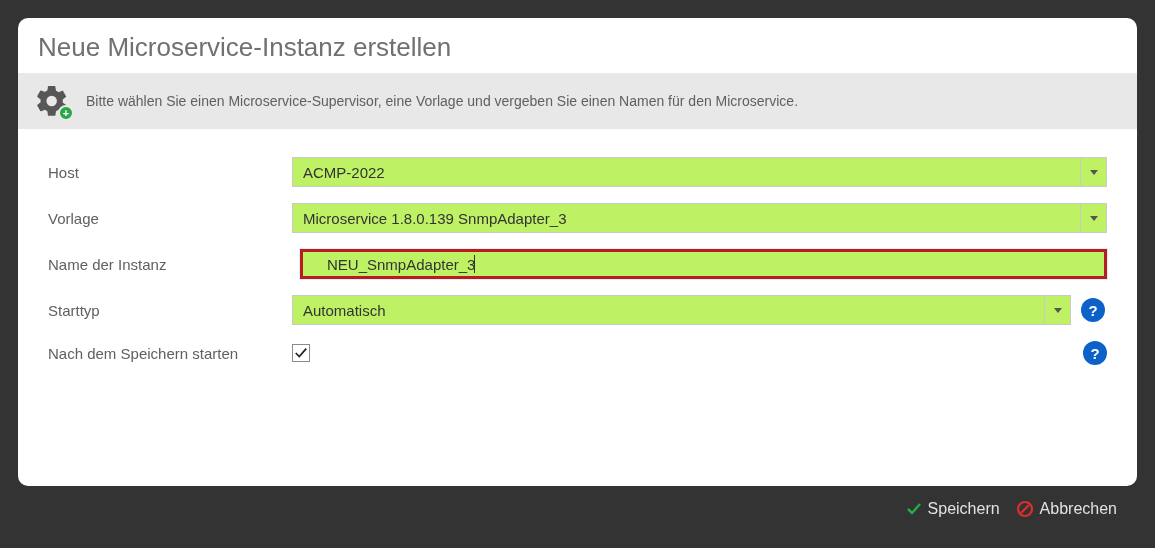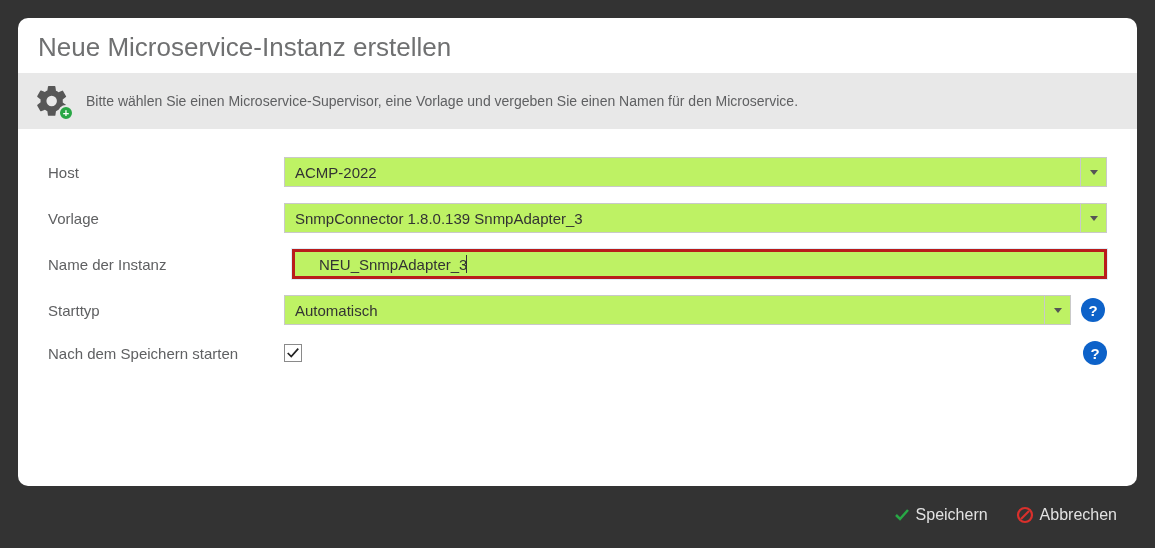--- a/index.html
+++ b/index.html
@@ -63,21 +63,21 @@
   .info-text { color: #5f6062; font-size: 14px; }
   .form {
     padding: 28px 30px 10px 30px;
     display: flex;
     flex-direction: column;
     gap: 16px;
   }
   .form-row {
     display: flex;
     align-items: center;
-    gap: 4px;
+    gap: 12px;
   }
   .form-label {
     width: 232px;
     flex: 0 0 232px;
     color: #5f6062;
     font-size: 15px;
   }
   .control-cell {
     flex: 1 1 auto;
     display: flex;
@@ -156,27 +156,27 @@
     font-weight: bold;
     font-size: 15px;
     cursor: pointer;
     flex: 0 0 auto;
   }
   .chk-row .control-cell { justify-content: space-between; }
   .footer {
     position: absolute;
     left: 18px;
     right: 18px;
-    bottom: 12px;
+    bottom: 18px;
     height: 42px;
     background: #333333;
     display: flex;
     align-items: center;
     justify-content: flex-end;
-    gap: 28px;
+    gap: 16px;
     padding: 0 20px;
   }
   .footer-btn {
     display: inline-flex;
     align-items: center;
     gap: 6px;
     color: #e2e2e2;
     font-size: 16px;
     cursor: pointer;
   }
@@ -211,21 +211,21 @@
             <span class="chev"></span>
           </div>
         </div>
       </div>
     </div>
 
     <div class="form-row">
       <div class="form-label">Vorlage</div>
       <div class="control-cell">
         <div class="combo">
-          <div class="combo-text">SnmpConnector 1.8.0.139 SnmpAdapter_3</div>
+          <div class="combo-text">Microservice 1.8.0.139 SnmpAdapter_3</div>
           <div class="combo-btn">
             <span class="chev"></span>
           </div>
         </div>
       </div>
     </div>
 
     <div class="form-row">
       <div class="form-label">Name der Instanz</div>
       <div class="control-cell">

